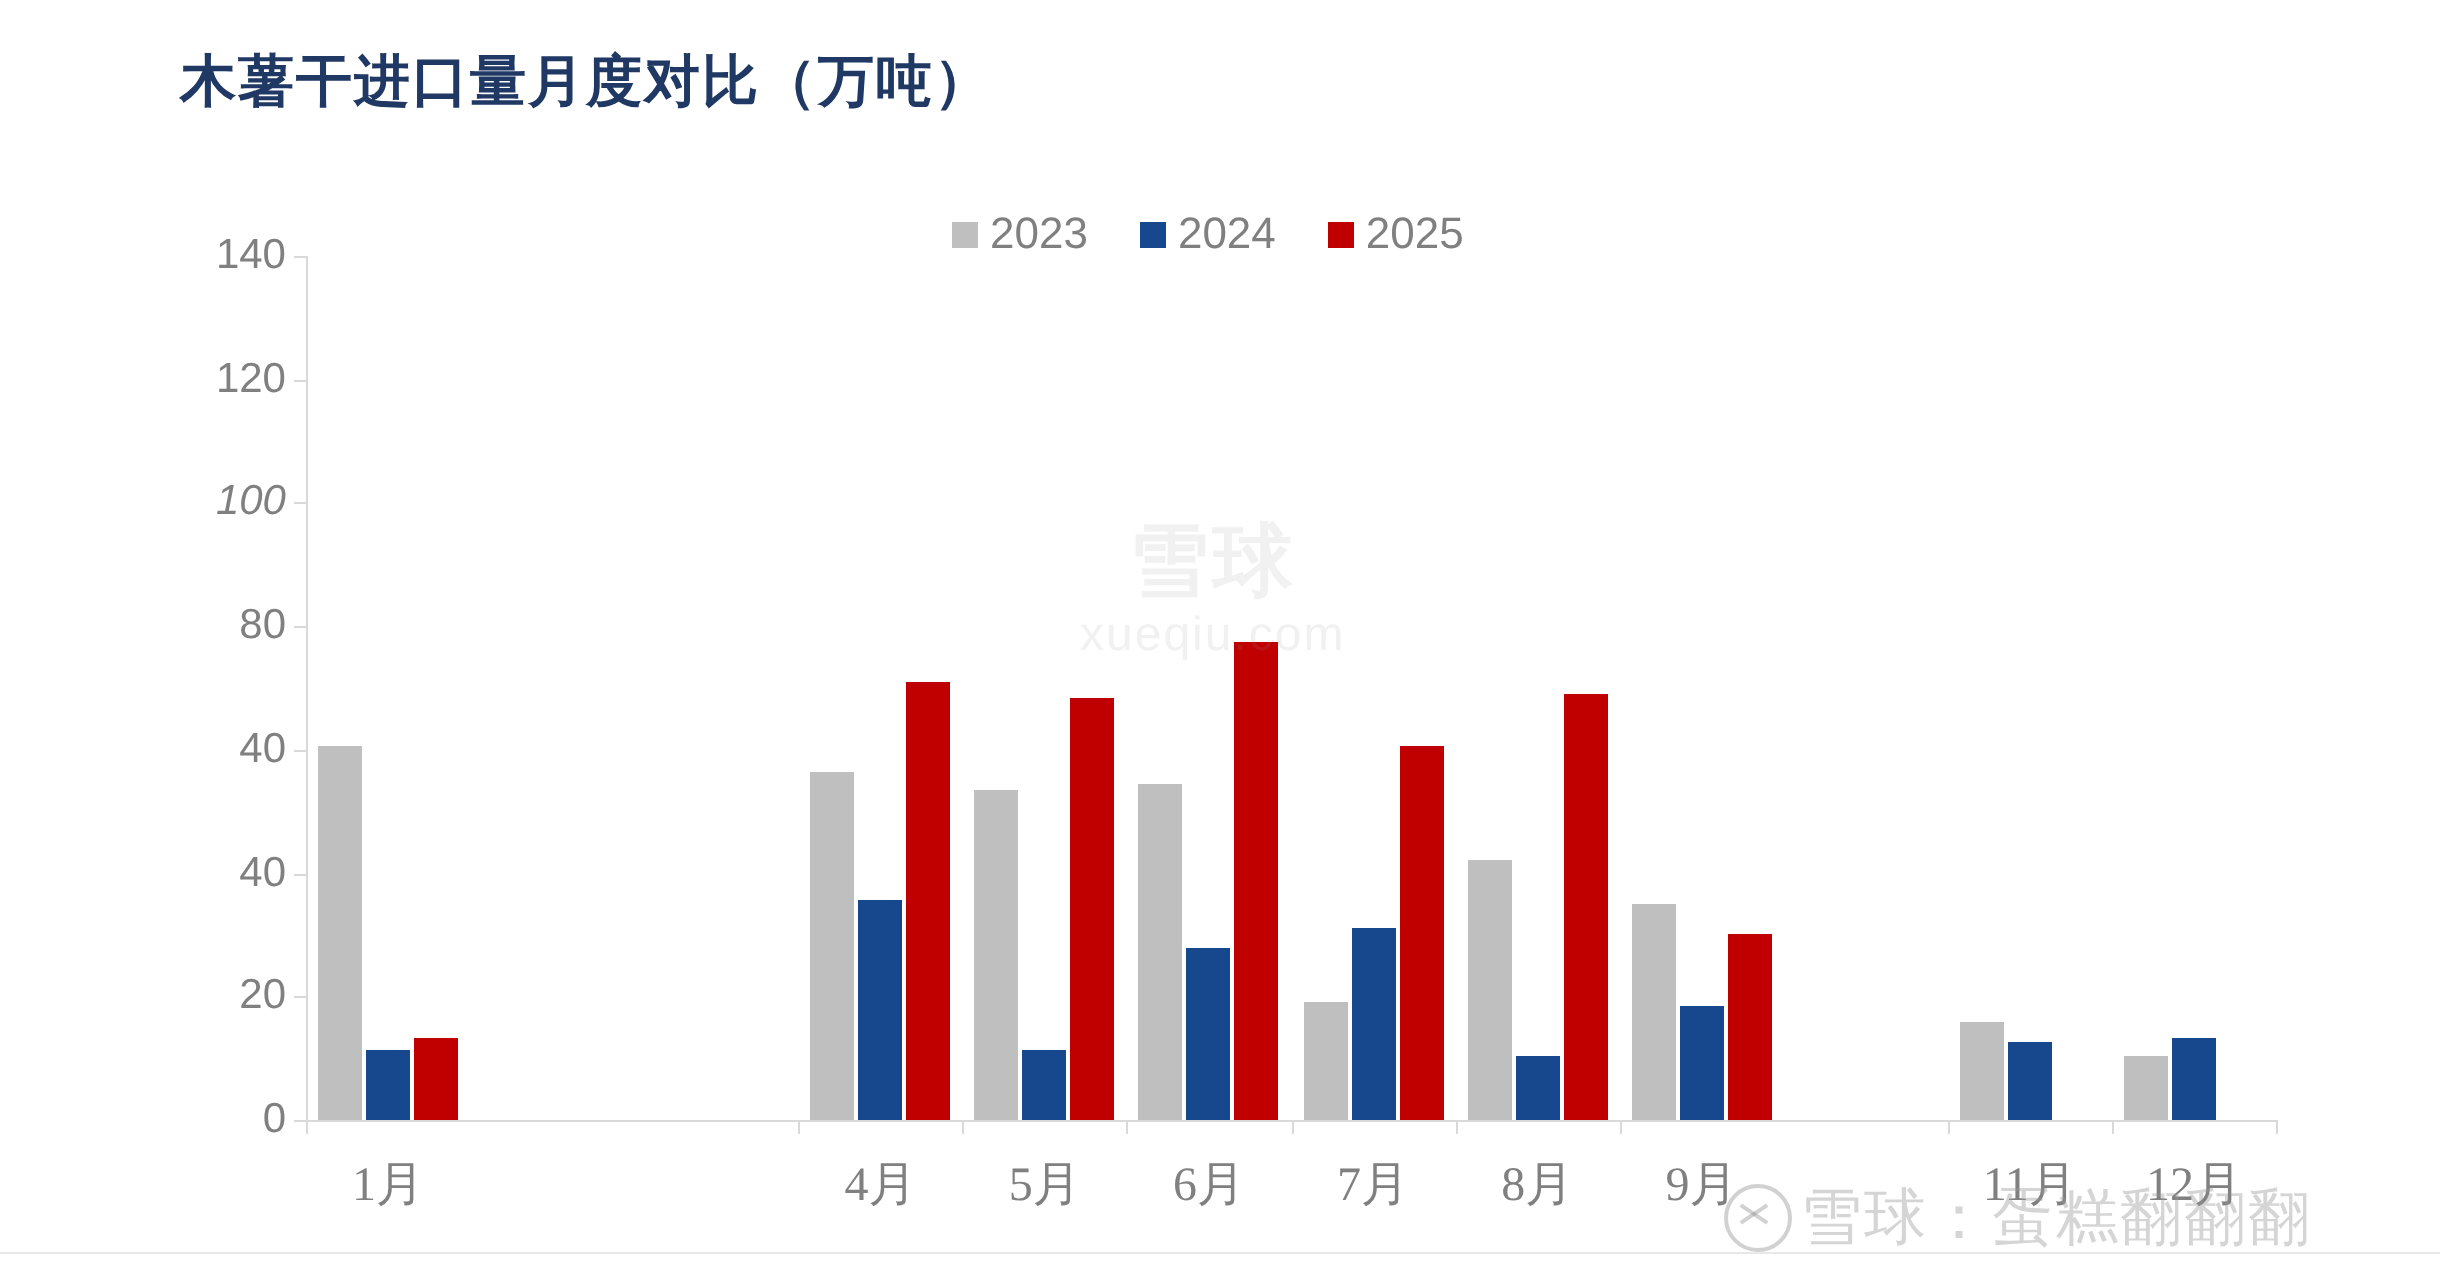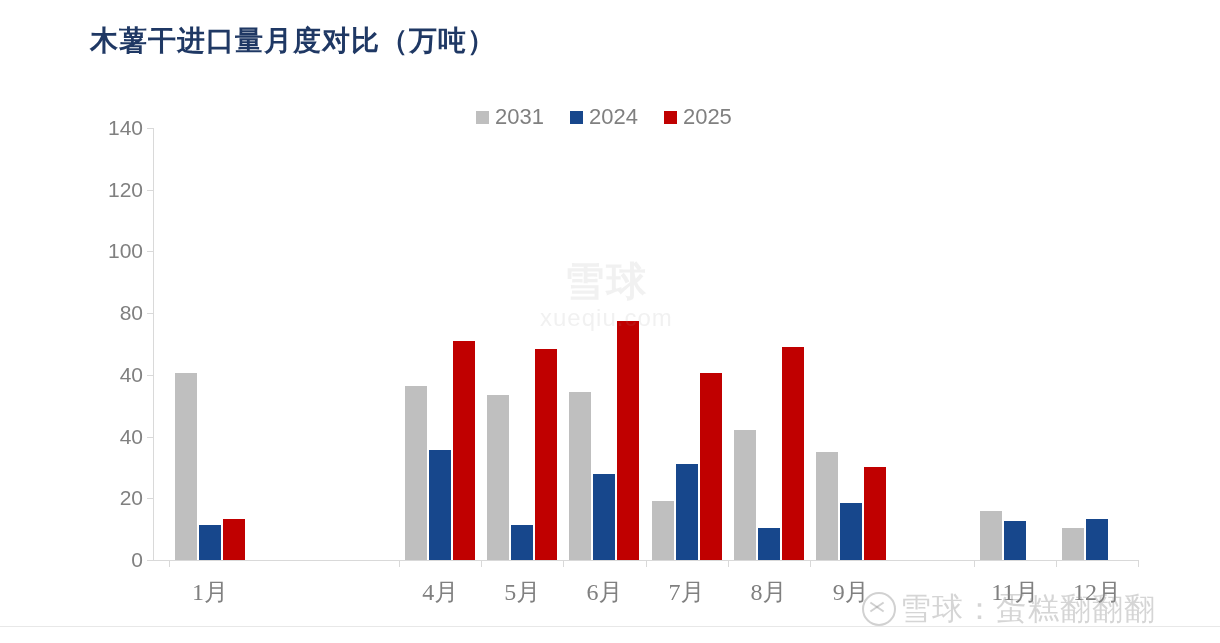--- a/index.html
+++ b/index.html
@@ -220,53 +220,53 @@
   <div id="chart-title">木薯干进口量月度对比（万吨）</div>
 
   <div id="center-watermark">
     <div>雪球</div>
     <div class="wm-sub">xueqiu.com</div>
   </div>
 
   <div id="legend">
       <div class="legend-item">
         <span class="legend-swatch" style="background: rgb(191, 191, 191);"></span>
-        <span class="legend-label">2031</span>
+        <span class="legend-label">2023</span>
       </div>
       <div class="legend-item">
         <span class="legend-swatch" style="background: rgb(23, 71, 140);"></span>
         <span class="legend-label">2024</span>
       </div>
       <div class="legend-item">
         <span class="legend-swatch" style="background: rgb(192, 0, 0);"></span>
         <span class="legend-label">2025</span>
       </div>
     </div>
 
   <div id="axis-y-line"></div>
   <div id="axis-x-line"></div>
 
   <div id="plot-area">
       <div class="y-tick-mark" style="top: 0px;"></div>
       <div class="y-tick-label" style="top: 0px;">140</div>
       <div class="y-tick-mark" style="top: 61.7143px;"></div>
       <div class="y-tick-label" style="top: 61.7143px; text-align: center;">120</div>
       <div class="y-tick-mark" style="top: 123.429px;"></div>
-      <div class="y-tick-label" style="top: 123.429px;">100</div>
+      <div class="y-tick-label" style="top: 123.429px; font-style: italic;">100</div>
       <div class="y-tick-mark" style="top: 185.143px;"></div>
       <div class="y-tick-label" style="top: 185.143px;">80</div>
       <div class="y-tick-mark" style="top: 246.857px;"></div>
       <div class="y-tick-label" style="top: 246.857px;">40</div>
       <div class="y-tick-mark" style="top: 308.571px;"></div>
       <div class="y-tick-label" style="top: 308.571px;">40</div>
       <div class="y-tick-mark" style="top: 370.286px;"></div>
       <div class="y-tick-label" style="top: 370.286px;">20</div>
       <div class="y-tick-mark" style="top: 432px;"></div>
       <div class="y-tick-label" style="top: 432px;">0</div>
-      <div class="month-group" style="left: 16px; width: 82.0833px;">
+      <div class="month-group" style="left: 0px; width: 82.0833px;">
         <div class="bars-row">
           <span class="bar s2023" style="height: 186.686px;"></span>
           <span class="bar s2024" style="height: 35.1771px;"></span>
           <span class="bar s2025" style="height: 41.04px;"></span>
         </div>
         <div class="x-tick-mark" style="left: 0px;"></div>
         <div class="x-label">1月</div>
       </div>
       <div class="month-group" style="left: 246.25px; width: 82.0833px;">
         <div class="bars-row">

